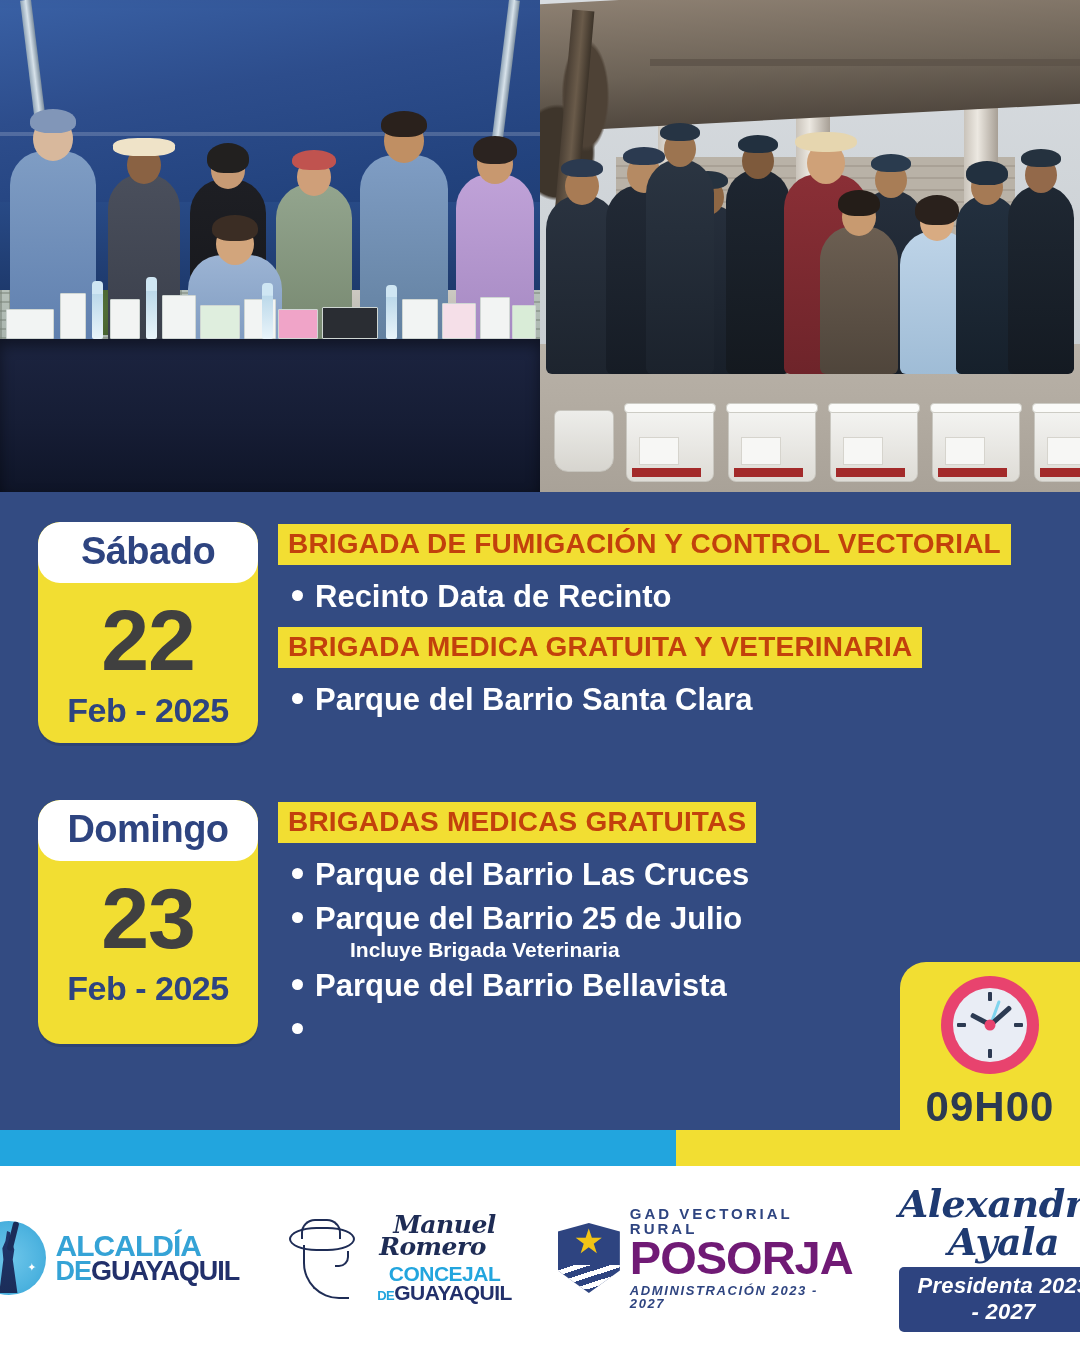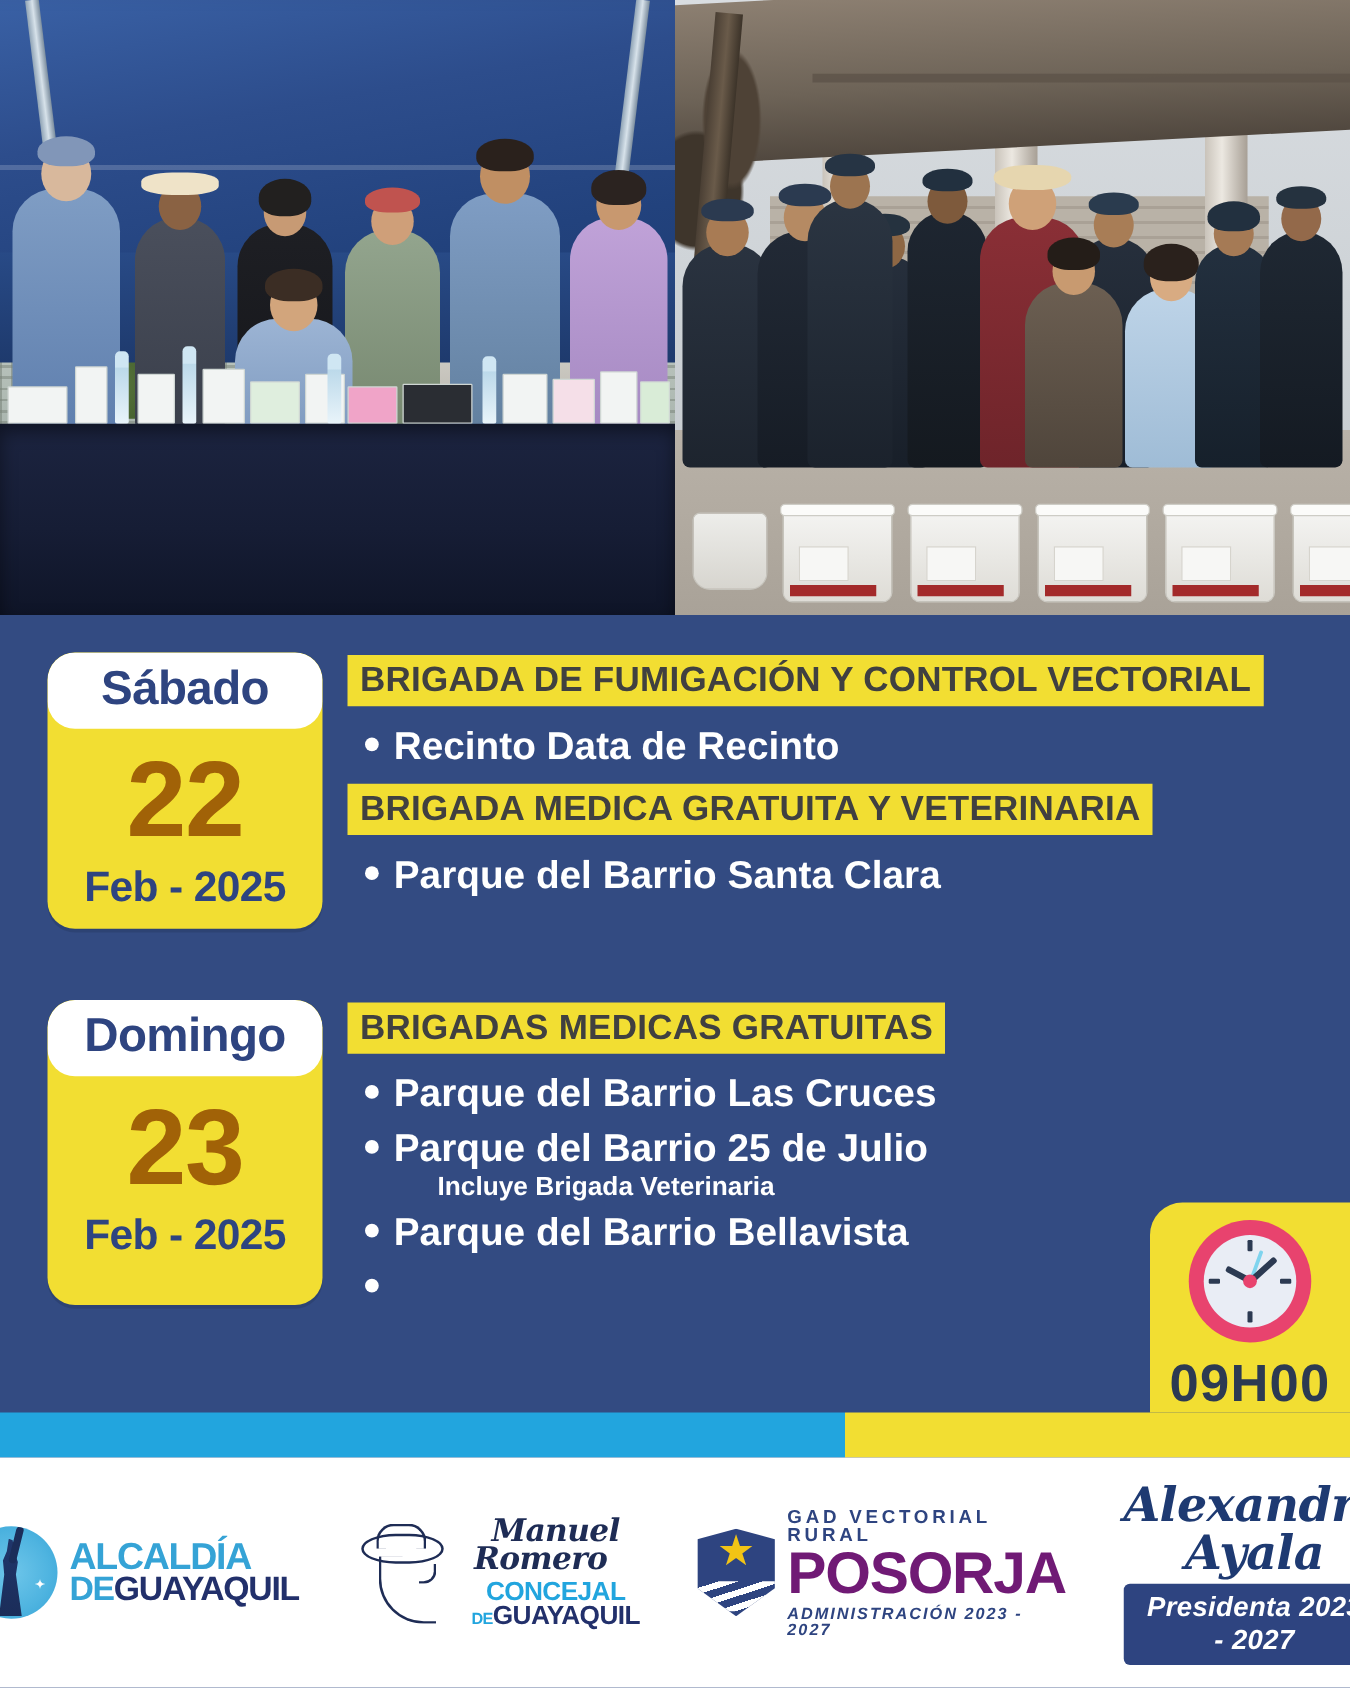--- a/index.html
+++ b/index.html
@@ -152,32 +152,32 @@
     box-shadow: 0 3px 0 rgba(0,0,0,.10);
     flex: 0 0 220px;
   }
   .date-head {
     width:100%; background:#FFFFFF; border-radius: 22px;
     text-align:center; color:#2E4480;
     font-weight:800; letter-spacing:-.5px;
     font-size: 38px; line-height: 1.45; padding: 2px 0 4px;
   }
   .date-num {
-    color:#a16207; font-weight:800; font-size: 86px; line-height:1;
+    color:#404040; font-weight:800; font-size: 86px; line-height:1;
     margin: 14px 0 10px; letter-spacing: -1px;
   }
   .date-sub {
     color:#2E4480; font-weight:800; font-size: 34px; line-height:1;
     padding-bottom: 16px; letter-spacing:-.5px;
   }
   .day-content { margin-left: 20px; padding-top: 2px; flex:1; }
 
   .section-title {
     display:inline-block;
-    background:#F2DE32; color:#404040;
+    background:#F2DE32; color:#c2410c;
     font-weight:800; font-size: 28px; letter-spacing: .2px;
     padding: 6px 10px 7px 10px;
     line-height: 1;
     white-space: nowrap;
   }
   .venue-list { list-style:none; margin: 10px 0 8px; }
   .venue {
     display:flex; align-items:flex-start; gap:12px;
     color:#FFFFFF; font-weight:700; font-size: 31px;
     line-height: 1.28; padding: 2px 0 2px 14px;
@@ -187,21 +187,21 @@
     margin-top: 13px; flex:0 0 11px;
   }
   .venue-note {
     color:#FFFFFF; font-weight:700; font-size: 21px;
     line-height: 1.28; padding-left: 72px; margin-top:-3px;
   }
 
   
   .clock-badge {
     position:absolute; right:0; top:962px;
-    width: 160px; height: 168px;
+    width: 180px; height: 168px;
     background:#F2DE32;
     border-radius: 26px 0 0 0;
     display:flex; flex-direction:column; align-items:center;
     padding-top: 14px;
   }
   .clock {
     width: 98px; height: 98px; border-radius:50%;
     background:#E8436E; position:relative;
     display:flex; align-items:center; justify-content:center;
   }

